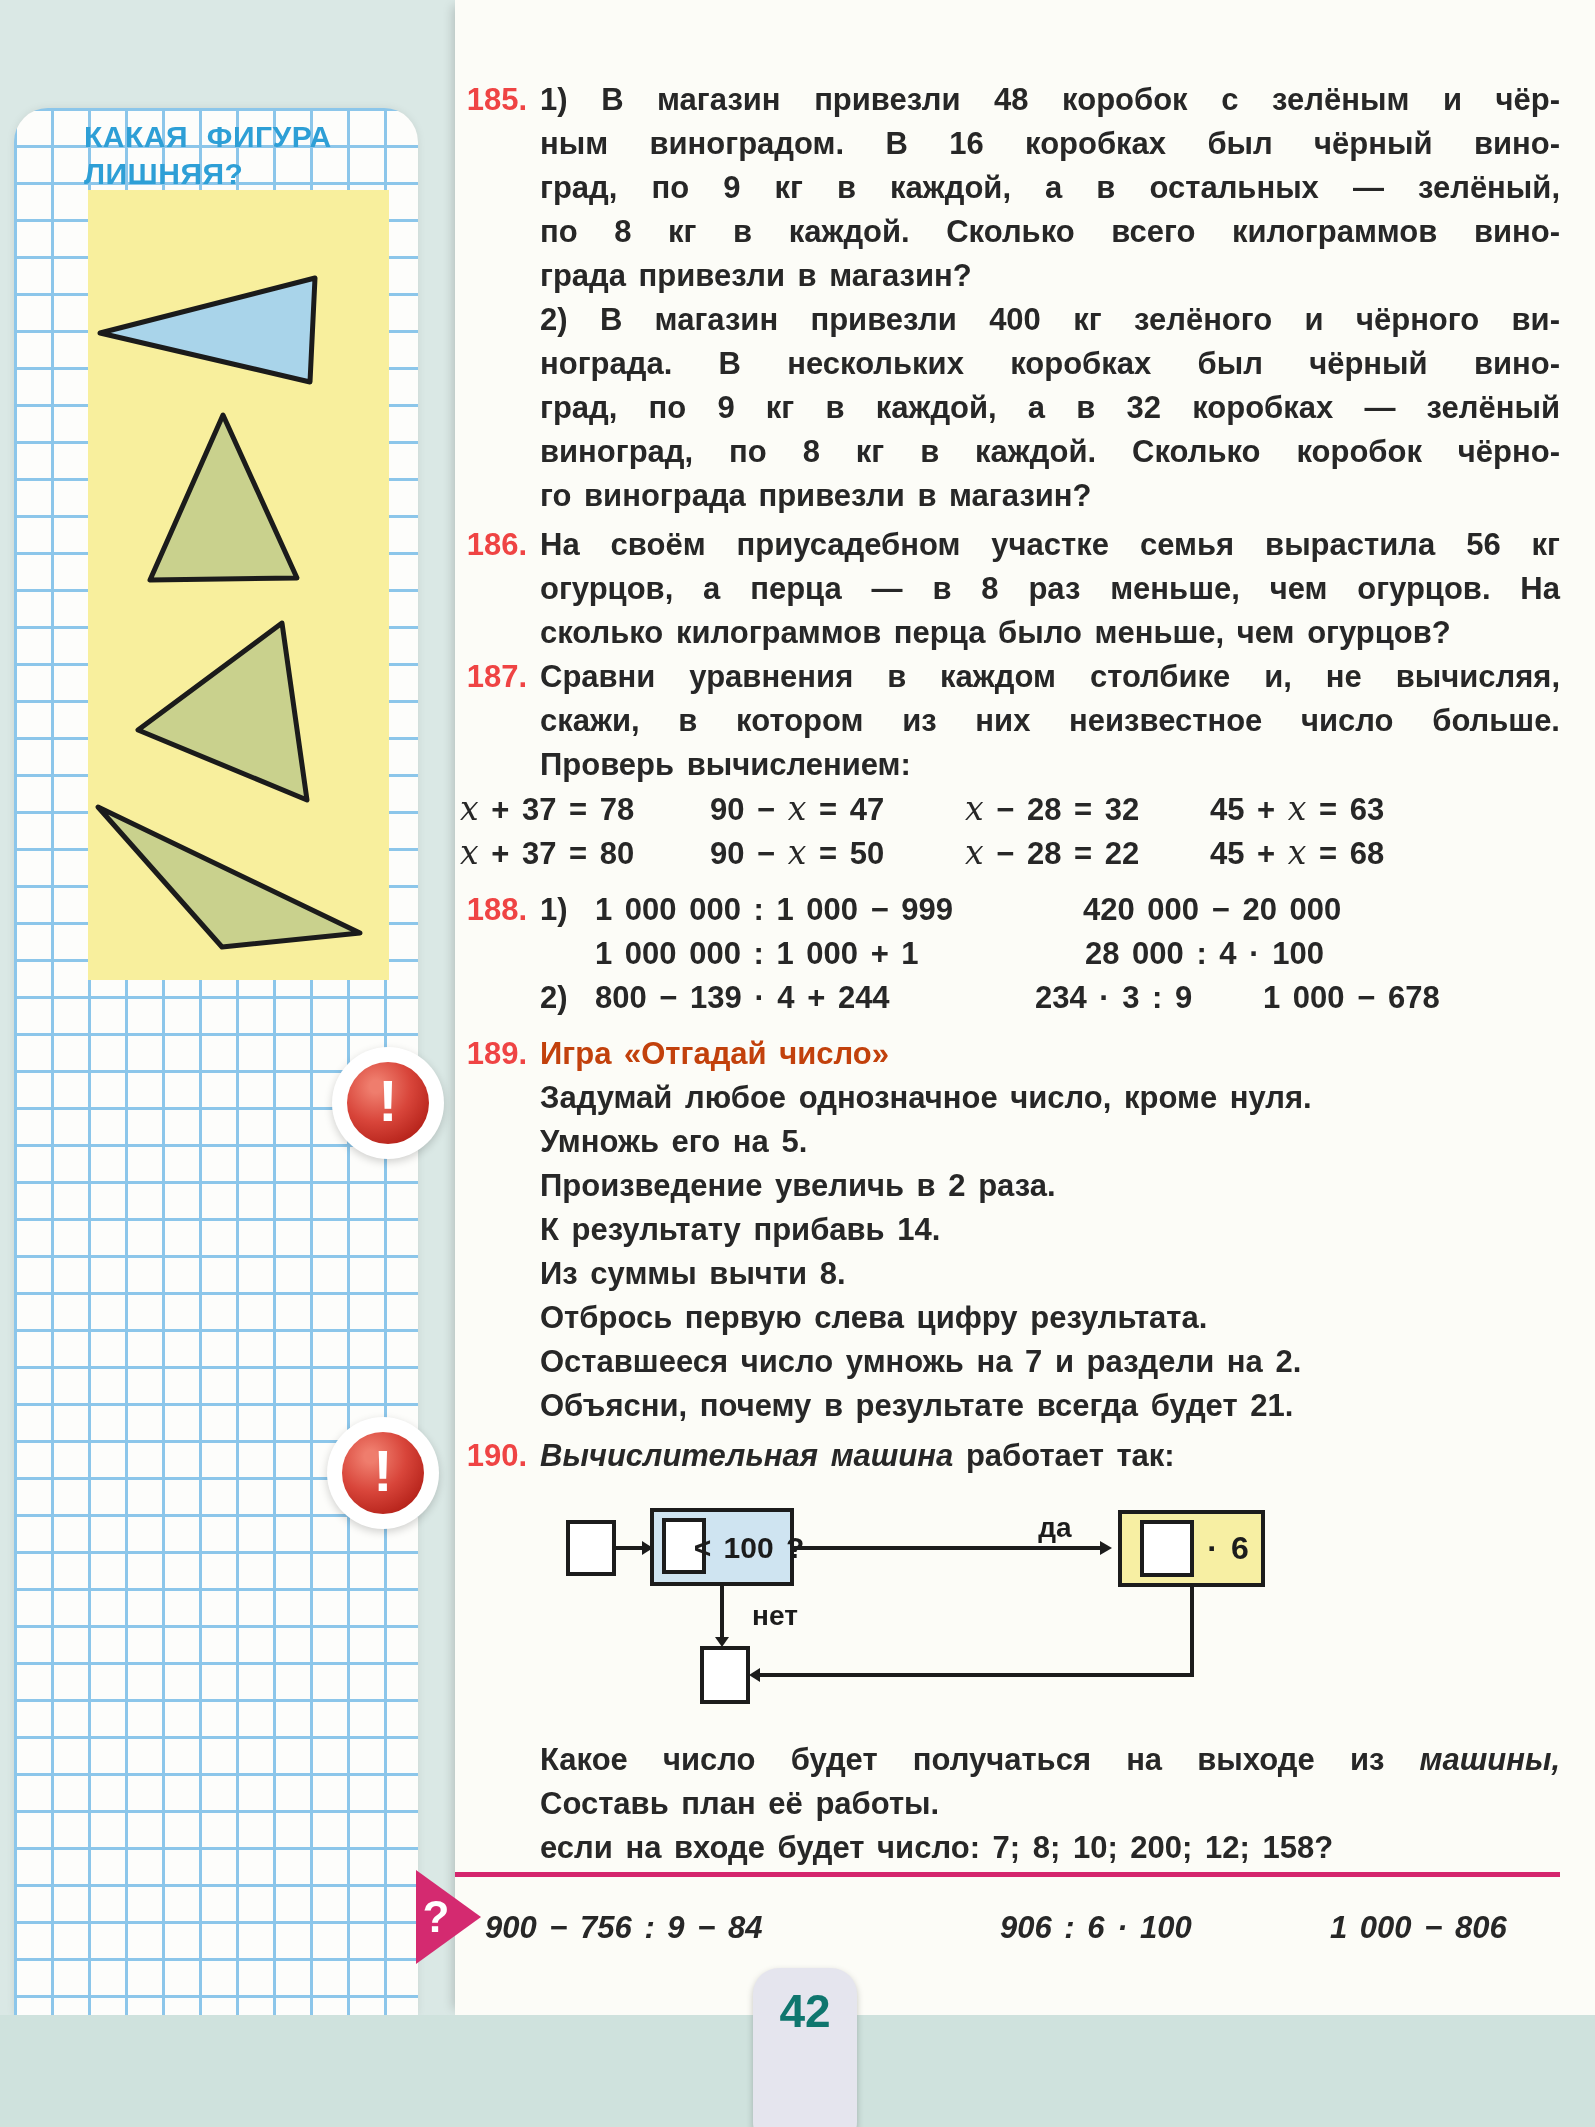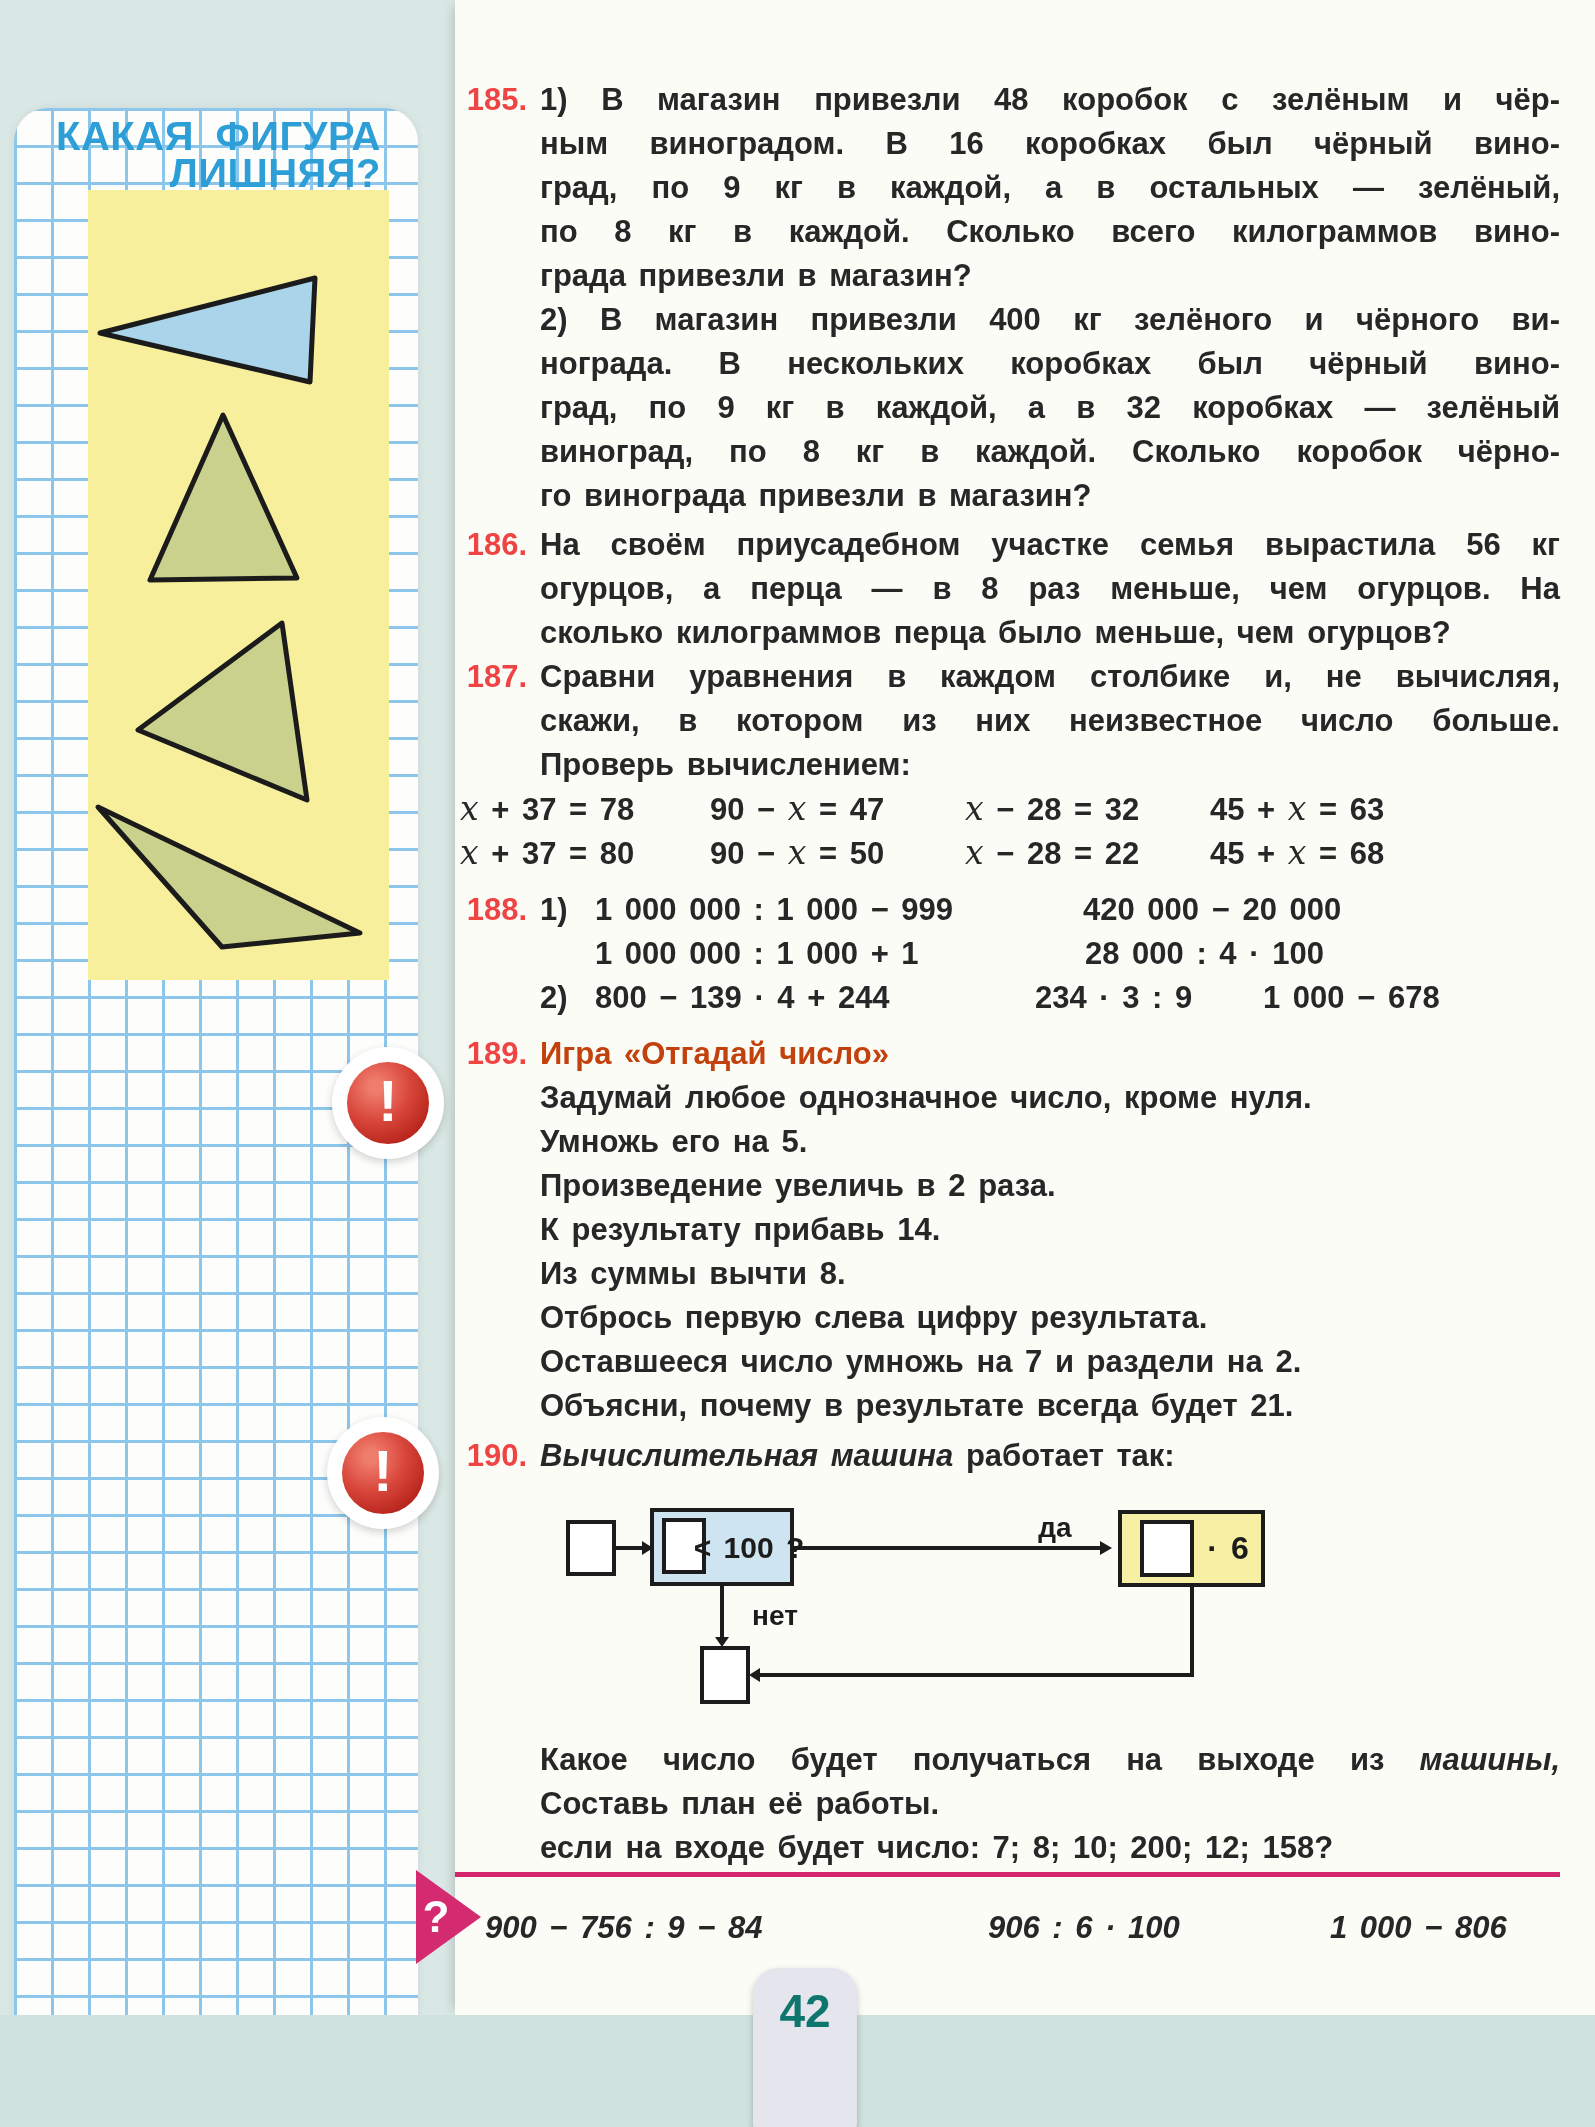--- a/index.html
+++ b/index.html
@@ -33,22 +33,22 @@
   .diagram{position:absolute;left:95px;top:1495px;}
   .diagram text{font-family:"Liberation Sans",sans-serif;font-weight:700;fill:#1c1c1c;}
 
   
   .paper{position:absolute;left:14px;top:108px;width:404px;height:1907px;z-index:1;
          background-color:#fdfdfb;
          background-image:linear-gradient(#8cc6ea 3px,transparent 3px),
                           linear-gradient(90deg,#8cc6ea 3px,transparent 3px);
          background-size:37px 37px;border-radius:34px 34px 0 0;
          box-shadow:0 0 8px rgba(0,0,0,.08);}
-  .panel-title{position:absolute;left:37px;top:10px;width:330px;text-align:right;
-               color:#2e9fd6;font-weight:700;font-size:40px;line-height:37px;
+  .panel-title{position:absolute;left:70px;top:10px;width:330px;text-align:left;
+               color:#2e9fd6;font-weight:700;font-size:30px;line-height:37px;
                letter-spacing:.5px;word-spacing:10px;}
   .yellow-panel{position:absolute;left:74px;top:82px;width:301px;height:790px;background:#f8ef9d;}
 
   
   .excl{position:absolute;width:112px;height:112px;border-radius:50%;background:#ffffff;
         z-index:7;box-shadow:0 3px 9px rgba(0,0,0,.18);display:flex;align-items:center;justify-content:center;}
   .excl-red{width:82px;height:82px;border-radius:50%;
             background:radial-gradient(circle at 35% 30%,#ef7d6d 8%,#d8453a 45%,#b01d15 85%);
             display:flex;align-items:center;justify-content:center;}
   .excl-red span{color:#fff;font-size:58px;font-weight:700;line-height:1;transform:translateY(-2px);}
@@ -192,21 +192,21 @@
       <div class="ptext" id="p190plan">
           <div class="tl j"><span>Какое число будет получаться на выходе из </span><span class="it">машины,</span></div>
           <div class="tl">Составь план её работы.</div>
           <div class="tl">если на входе будет число: 7;  8;  10;  200;  12;  158?</div>
         </div>
     </div>
 
     <div class="rule"></div>
     <div class="footer-row" id="footerRow">
         <span style="left: 30px;">900 − 756 : 9 − 84</span>
-        <span style="left: 533px;">906 : 6 · 100</span>
+        <span style="left: 545px;">906 : 6 · 100</span>
         <span style="left: 875px;">1 000 − 806</span>
       </div>
   </div>
 
   <div class="paper">
     <div class="panel-title">
       <div>КАКАЯ ФИГУРА</div>
       <div>ЛИШНЯЯ?</div>
     </div>
     <div class="yellow-panel">

